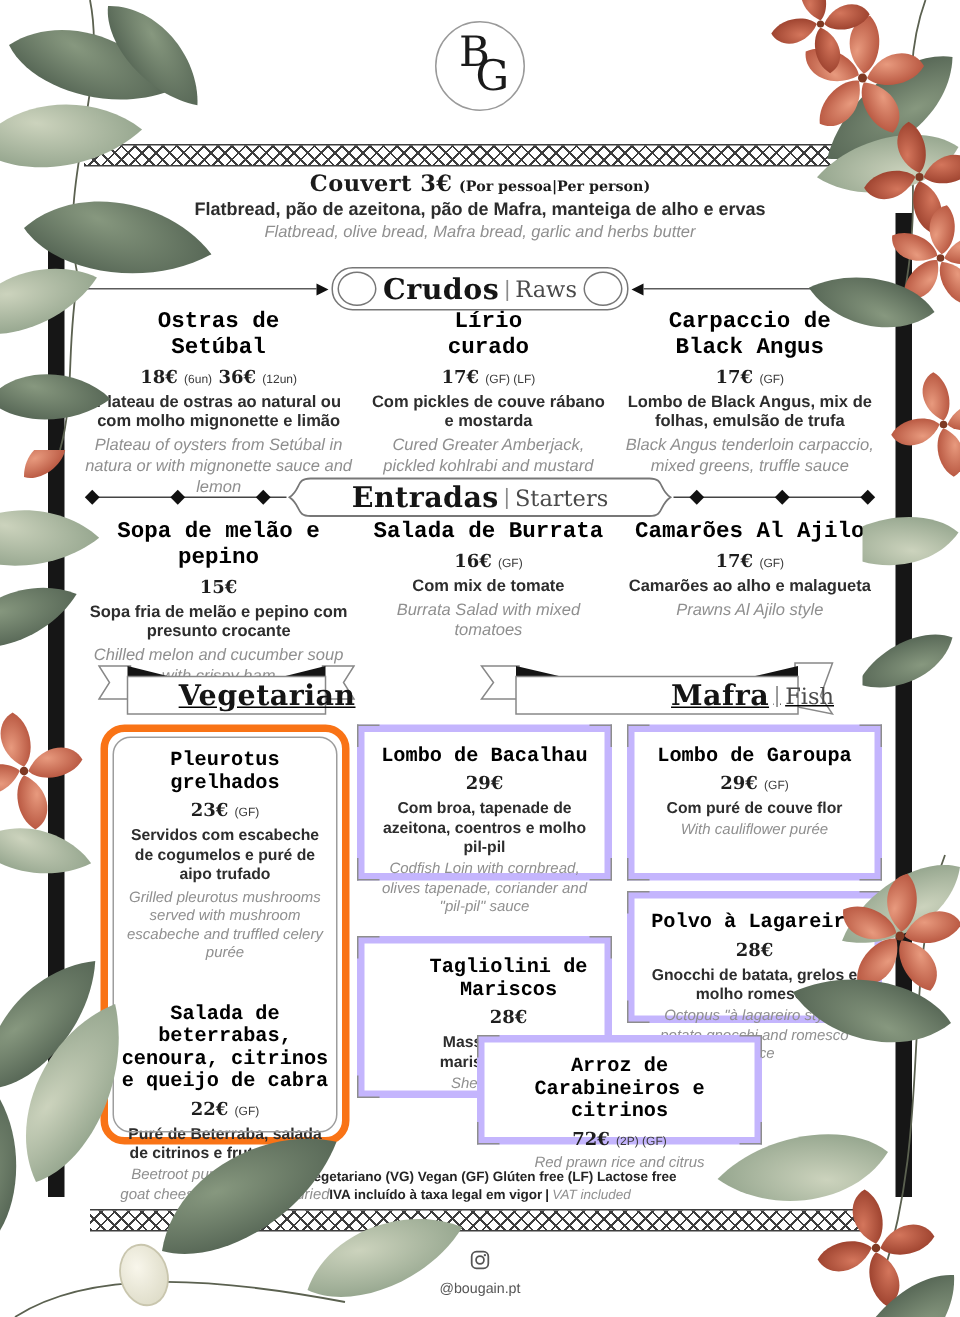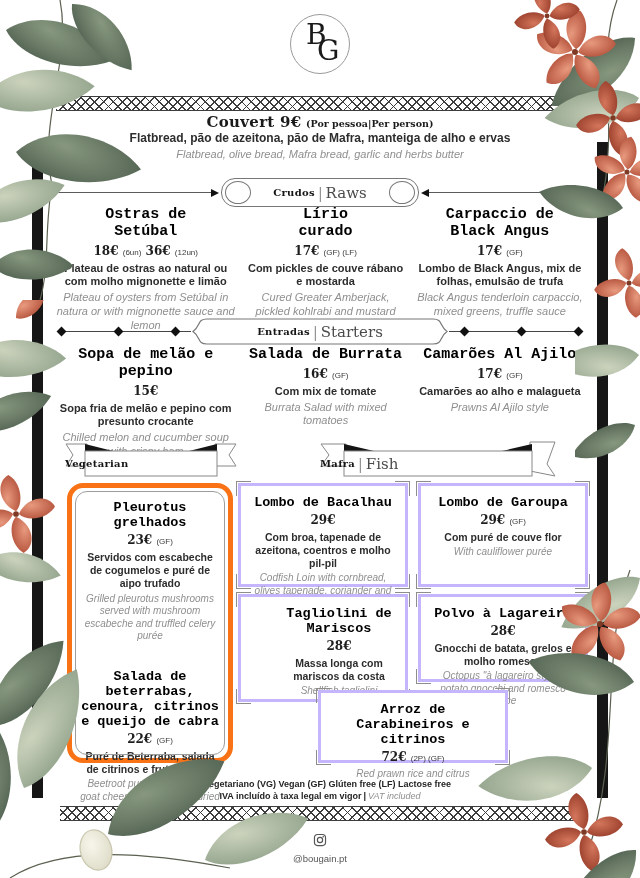--- a/index.html
+++ b/index.html
@@ -30,21 +30,21 @@
   
   .hdr-row{position:absolute;left:58px;right:58px;display:flex;align-items:center;z-index:2;}
   .hdr-row.crudos{top:179px;height:27px;}
   .rule{flex:1;height:1px;background:#5b5b5b;}
   .arr-r{width:0;height:0;border-top:4.5px solid transparent;border-bottom:4.5px solid transparent;border-left:8px solid #111;}
   .arr-l{width:0;height:0;border-top:4.5px solid transparent;border-bottom:4.5px solid transparent;border-right:8px solid #111;}
   .pill{position:relative;width:196px;height:27px;border:1px solid #777;border-radius:14px;background:#fff;
         display:flex;align-items:center;justify-content:center;margin:0 2px;}
   .pill::before,.pill::after{content:"";position:absolute;top:1.5px;width:24px;height:21px;border:1px solid #777;border-radius:50%;}
   .pill::before{left:3px;} .pill::after{right:3px;}
-  .hdr-pt{font-family:"DejaVu Serif",serif;font-weight:700;font-size:10px;color:#151515;letter-spacing:.3px;}
+  .hdr-pt{font-family:"DejaVu Serif",serif;font-weight:700;font-size:19px;color:#151515;letter-spacing:.3px;}
   .hdr-en{font-family:"DejaVu Serif",serif;font-weight:400;font-size:15px;color:#4a4a4a;}
   .hdr-sep{font-family:"DejaVu Serif",serif;font-weight:100;font-size:14px;color:#8a8a8a;margin:0 3px;}
   
   .hdr-row.entradas{top:317px;height:29px;}
   .dmd{width:7px;height:7px;background:#111;transform:rotate(45deg);flex:none;}
   .seg{flex:1;height:1px;background:#444;}
   .seg.sm{flex:none;width:12px;}
   .plaque{position:relative;width:258px;height:29px;flex:none;}
   .plaque svg{position:absolute;inset:0;}
   .plaque .lbl{position:absolute;inset:0;display:flex;align-items:center;justify-content:center;}
@@ -53,39 +53,39 @@
   .item-name{font-family:Liberation Mono, monospace;font-weight:700;font-size:15px;line-height:1.12;color:#000000;margin:0 auto 3px;}
   .price-line{font-family:"DejaVu Serif",serif;font-weight:700;font-size:12px;color:#1e1e1e;margin-bottom:4px;}
   .tags,.tags2{font-family:"Liberation Sans",sans-serif;font-weight:400;font-size:8px;color:#3a3a3a;}
   .cols{position:absolute;left:56px;right:56px;display:grid;grid-template-columns:1.12fr 1fr 1.05fr;column-gap:10px;z-index:2;}
   .cols.crudos-items{top:207px;}
   .cols.entradas-items{top:347px;}
   .cols .item-name.narrow{max-width:135px;}
   
   .ribbon{position:absolute;z-index:2;}
   .ribbon svg{position:absolute;inset:0;}
-  .ribbon .lbl{position:absolute;left:0;right:0;display:flex;align-items:center;justify-content:flex-start;}
+  .ribbon .lbl{position:absolute;left:0;right:0;display:flex;align-items:center;justify-content:flex-end;text-decoration:underline;}
   
   .vbox{position:absolute;left:67px;top:483px;width:166px;height:280px;border:5px solid #f97316;border-radius:16px;
         background:#fff;z-index:2;padding:12px 8px;box-sizing:border-box;}
   .vbox::before{content:"";position:absolute;inset:3px;border:1px solid #9d9d9d;border-radius:12px;pointer-events:none;}
   .vbox .item-name{font-size:13.5px;}
   .vbox .item + .item{margin-top:26px;}
   .vbox .desc-pt{font-size:10.5px;} .vbox .desc-en{font-size:10px;}
-  .fbox{position:absolute;border:3px solid #c4b5fd;background:#fff;z-index:2;padding:9px 8px;box-sizing:border-box;}
+  .fbox{position:absolute;border:5px solid #c4b5fd;background:#fff;z-index:2;padding:9px 8px;box-sizing:border-box;}
   .fbox .item-name{font-size:13.5px;}
   .fbox .desc-pt{font-size:10.5px;} .fbox .desc-en{font-size:10px;}
   .bk{position:absolute;width:14px;height:14px;border:0 solid #8d8d8d;}
   .bk.tl{top:-5px;left:-5px;border-top-width:1px;border-left-width:1px;}
   .bk.tr{top:-5px;right:-5px;border-top-width:1px;border-right-width:1px;}
   .bk.bl{bottom:-5px;left:-5px;border-bottom-width:1px;border-left-width:1px;}
   .bk.br{bottom:-5px;right:-5px;border-bottom-width:1px;border-right-width:1px;}
   #fish-box-1{left:238px;top:483px;width:170px;height:104px;}
   #fish-box-2{left:418px;top:483px;width:170px;height:104px;}
-  #fish-box-3{left:238px;top:594px;width:170px;height:108px;padding-left:40px;}
+  #fish-box-3{left:238px;top:624px;width:170px;height:108px;padding-left:40px;}
   #fish-box-4{left:418px;top:594px;width:170px;height:88px;}
   #fish-box-5{left:318px;top:690px;width:190px;height:73px;}
   
   .legend{position:absolute;top:779px;left:60px;right:60px;text-align:center;z-index:2;
           font-size:9px;color:#242424;font-weight:700;}
   .vat{margin-top:2px;font-weight:700;}
   .vat .en{font-style:italic;color:#8f8f8f;font-weight:400;}
   .vat .sep{color:#242424;margin:0 2px;}
   .social{position:absolute;top:833px;left:0;right:0;text-align:center;z-index:6;}
   .social .handle{display:block;margin-top:2px;font-size:9.5px;color:#555;}
@@ -145,21 +145,21 @@
   <div class="x-band top"></div>
   <div class="x-band bottom"></div>
 
   <div class="logo">
     <span class="b">B</span>
     <span class="g">G</span>
   </div>
 
   <div class="couvert center">
     <div>
-      <span class="couvert-title">Couvert 9€</span>
+      <span class="couvert-title">Couvert 3€</span>
       <span class="couvert-sub">(Por pessoa|Per person)</span>
     </div>
     <div class="desc-pt" style="font-size:12px">Flatbread, pão de azeitona, pão de Mafra, manteiga de alho e ervas</div>
     <div class="desc-en">Flatbread, olive bread, Mafra bread, garlic and herbs butter</div>
   </div>
 
   <div class="hdr-row crudos">
     <div class="rule"></div>
     <div class="arr-r"></div>
     <div class="pill">

